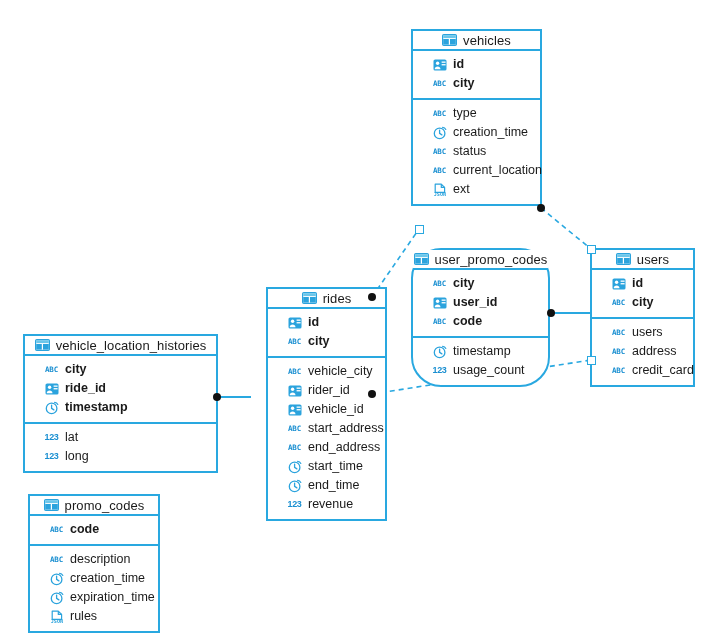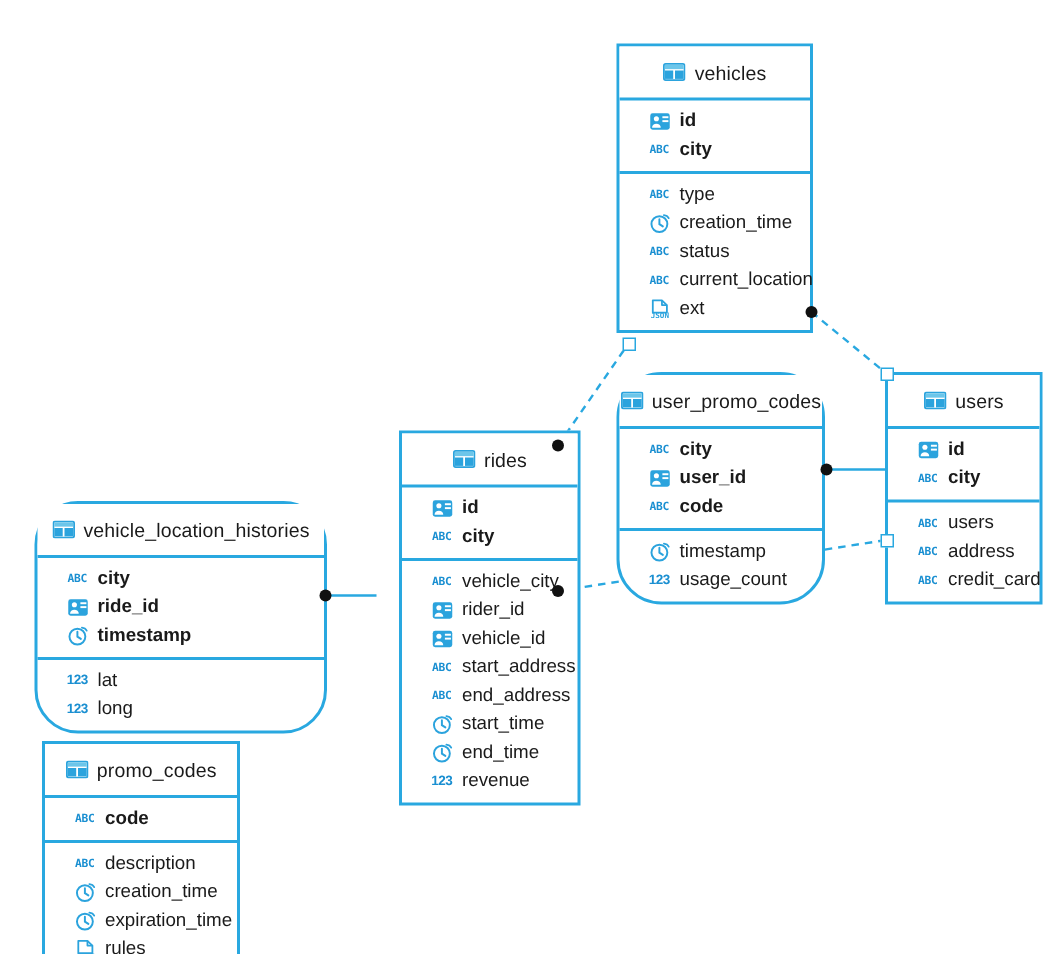--- a/index.html
+++ b/index.html
@@ -39,21 +39,21 @@
     border: 2px solid #29a8e0;
     box-sizing: border-box;
     z-index: 2;
   }
 
   .entity-title {
     display: flex;
     align-items: center;
     justify-content: center;
     gap: 6px;
-    height: 36px;
+    height: 20px;
     padding: 0 8px;
     border-bottom: 2px solid #29a8e0;
     box-sizing: border-box;
     background: #ffffff;
   }
   .entity-title .title-text {
     font-size: 13px;
     color: #1a1a1a;
     white-space: nowrap;
     letter-spacing: 0.1px;
@@ -393,21 +393,21 @@
               </svg>
             </span>
             <span class="field-label">end_time</span>
           </div>
           <div class="field">
             <span class="icon icon-123">123</span>
             <span class="field-label">revenue</span>
           </div>
         </div>
       </div>
-      <div class="entity" style="left: 23px; top: 334px; width: 195px; border-radius: 29px;">
+      <div class="entity" style="left: 23px; top: 334px; width: 195px;">
         <div class="entity-title">
           <span class="icon">
             <svg width="15" height="12" viewBox="0 0 15 12">
               <rect x="0.6" y="0.6" width="13.8" height="10.8" rx="1.2" fill="#ffffff" stroke="#2ba3dd" stroke-width="1.2"></rect>
               <rect x="1.2" y="1.2" width="12.6" height="2.9" fill="#6cc6ea"></rect>
               <rect x="1.2" y="5.0" width="5.6" height="5.6" fill="#2ba3dd"></rect>
               <rect x="8.0" y="5.0" width="5.8" height="5.6" fill="#2ba3dd"></rect>
             </svg>
           </span>
           <span class="title-text">vehicle_location_histories</span>

